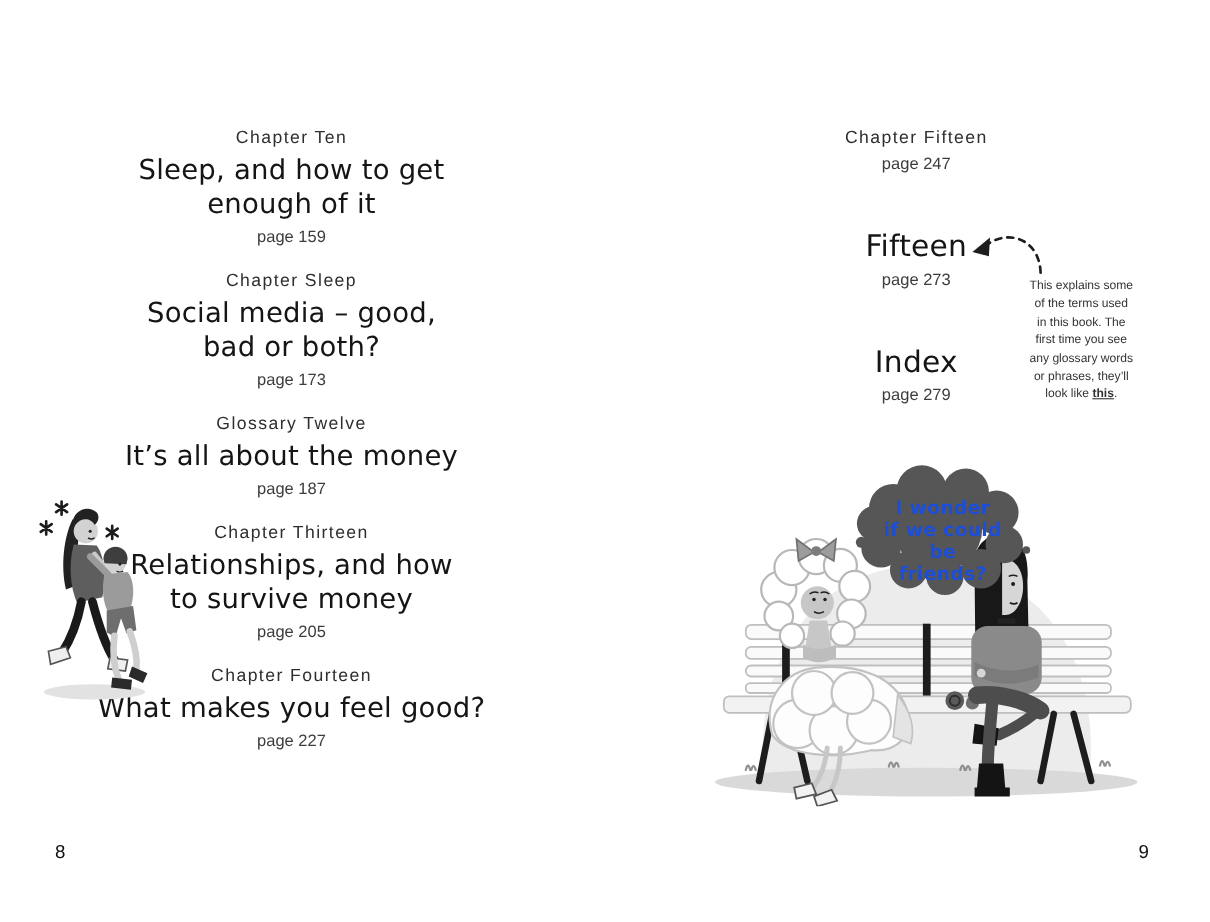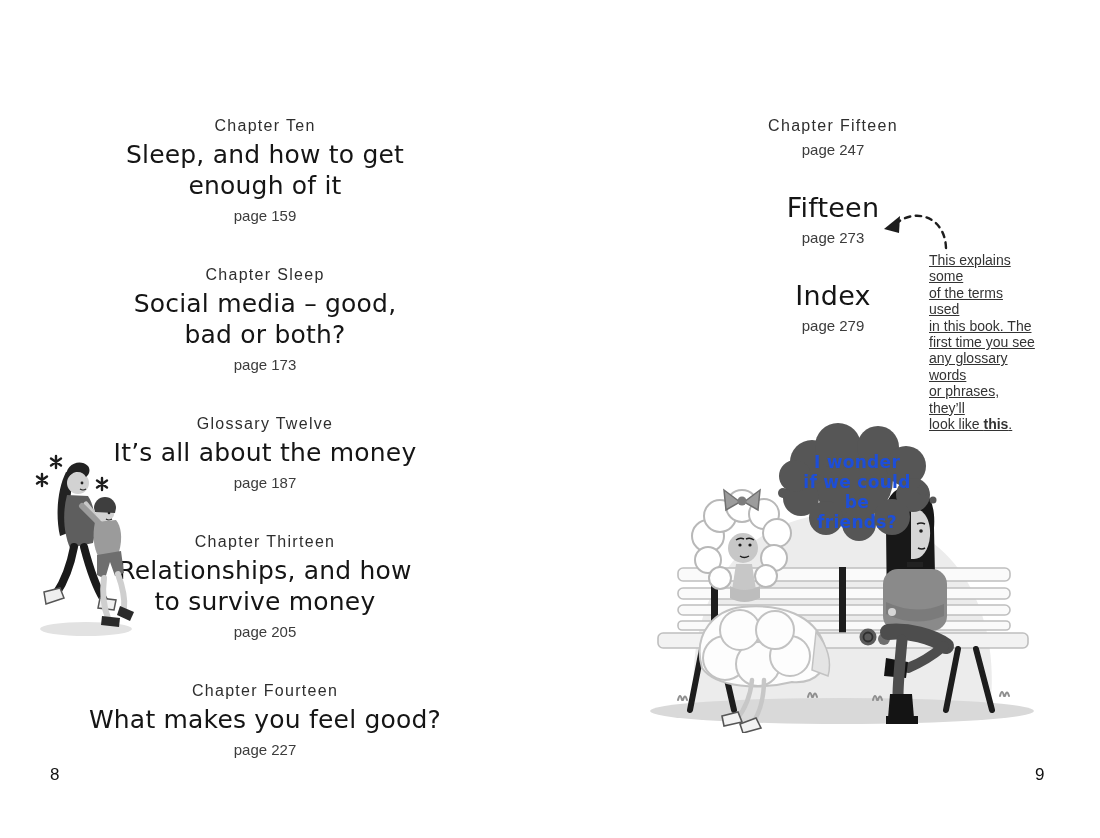--- a/index.html
+++ b/index.html
@@ -6,45 +6,44 @@
   html,body { background:#ffffff; }
   body {
     width:1100px; height:838px; position:relative; overflow:hidden;
     font-family:"DejaVu Sans","Liberation Sans",sans-serif;
     color:#1f1f1f;
   }
   .toc-col {
     position:absolute; display:flex; flex-direction:column;
     align-items:center; text-align:center;
   }
-  #left-col  { left:80px;  top:117px; width:370px; gap:42px; }
-  #right-col { left:663px; top:117px; width:340px; gap:30px; }
+  #left-col  { left:80px;  top:117px; width:370px; gap:23px; }
+  #right-col { left:663px; top:117px; width:340px; gap:47px; }
   .toc-entry { display:flex; flex-direction:column; align-items:center; }
   .chapter-label {
     font-size:16px; letter-spacing:1.3px; color:#2e2e2e;
     font-family:"Liberation Sans",sans-serif;
   }
   .chapter-title {
     font-size:25px; line-height:31px; margin-top:4px; color:#151515;
     letter-spacing:0.2px; white-space:pre-line;
   }
   .big-title { font-size:27px; }
   .page-ref { font-size:15px; margin-top:6px; color:#3c3c3c;
     font-family:"Liberation Sans",sans-serif; }
   .corner-page-num {
     position:absolute; font-size:17px; color:#111;
     font-family:"Liberation Sans",sans-serif;
   }
   #page-num-left  { left:50px;  top:765px; }
   #page-num-right { left:1035px; top:765px; }
   #glossary-note {
     position:absolute; left:929px; top:252px; width:108px;
-    font-size:14px; line-height:16.4px; color:#333; text-align:left;
+    font-size:11px; line-height:16.4px; color:#333; text-align:center;
     font-family:"Liberation Sans",sans-serif;
-    text-decoration:underline;
   }
   #glossary-note .pre { white-space:pre-line; }
   #glossary-note .note-em { font-weight:bold; text-decoration:underline; }
   #glossary-arrow { position:absolute; left:876px; top:198px; }
   #piggyback-illo { position:absolute; left:20px; top:442px; }
   #bench-illo { position:absolute; left:640px; top:418px; }
   #bubble-text {
     position:absolute; left:792px; top:452px; width:130px;
     text-align:center; color:#1d4ed8; font-weight:bold;
     font-size:17px; line-height:20px; white-space:pre-line;

